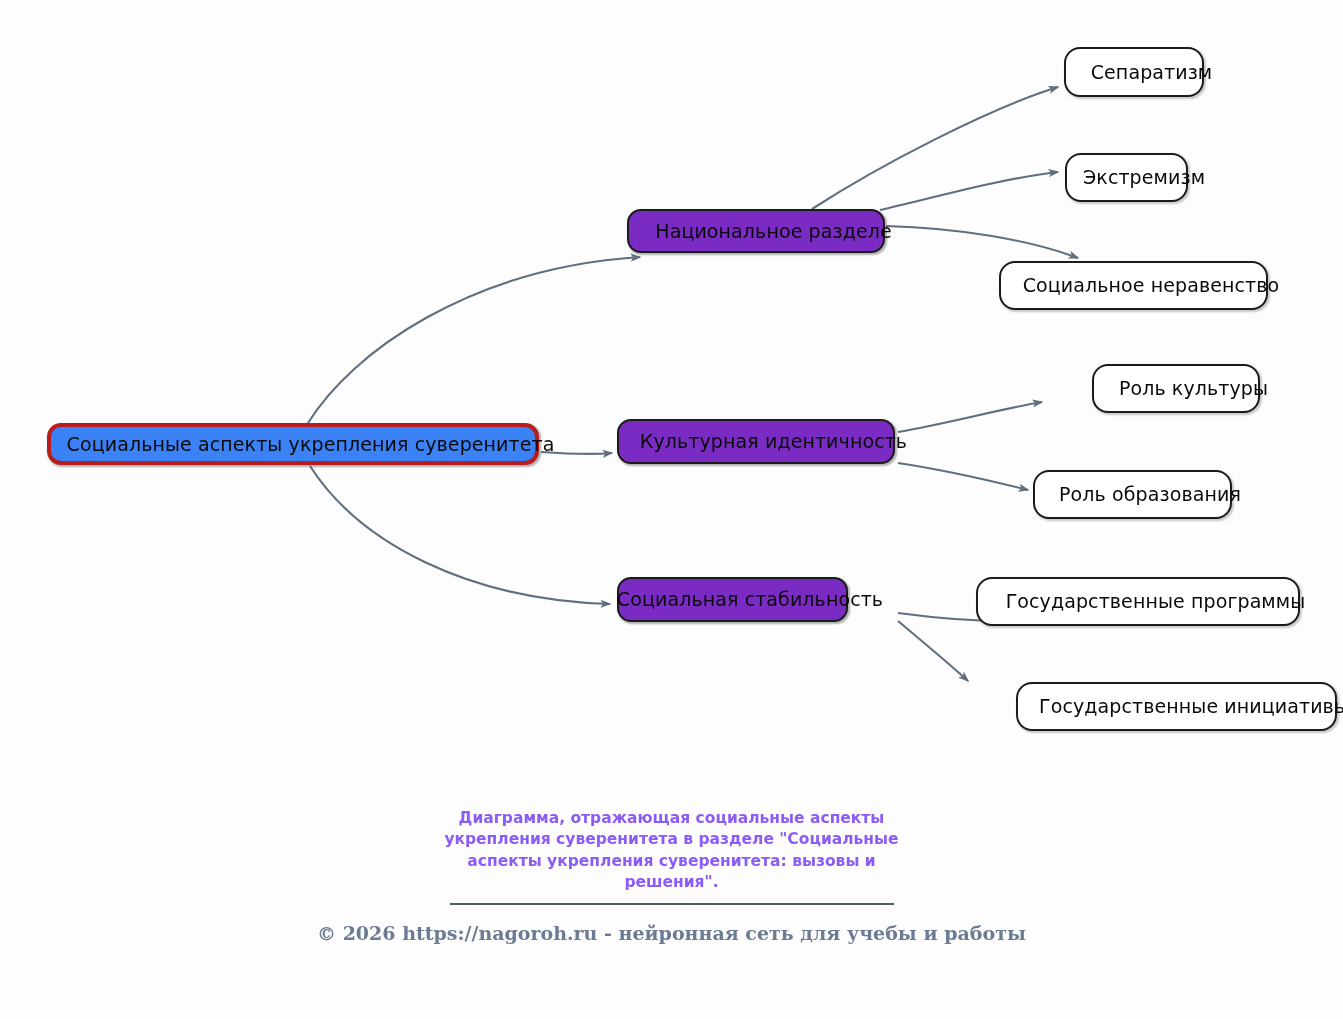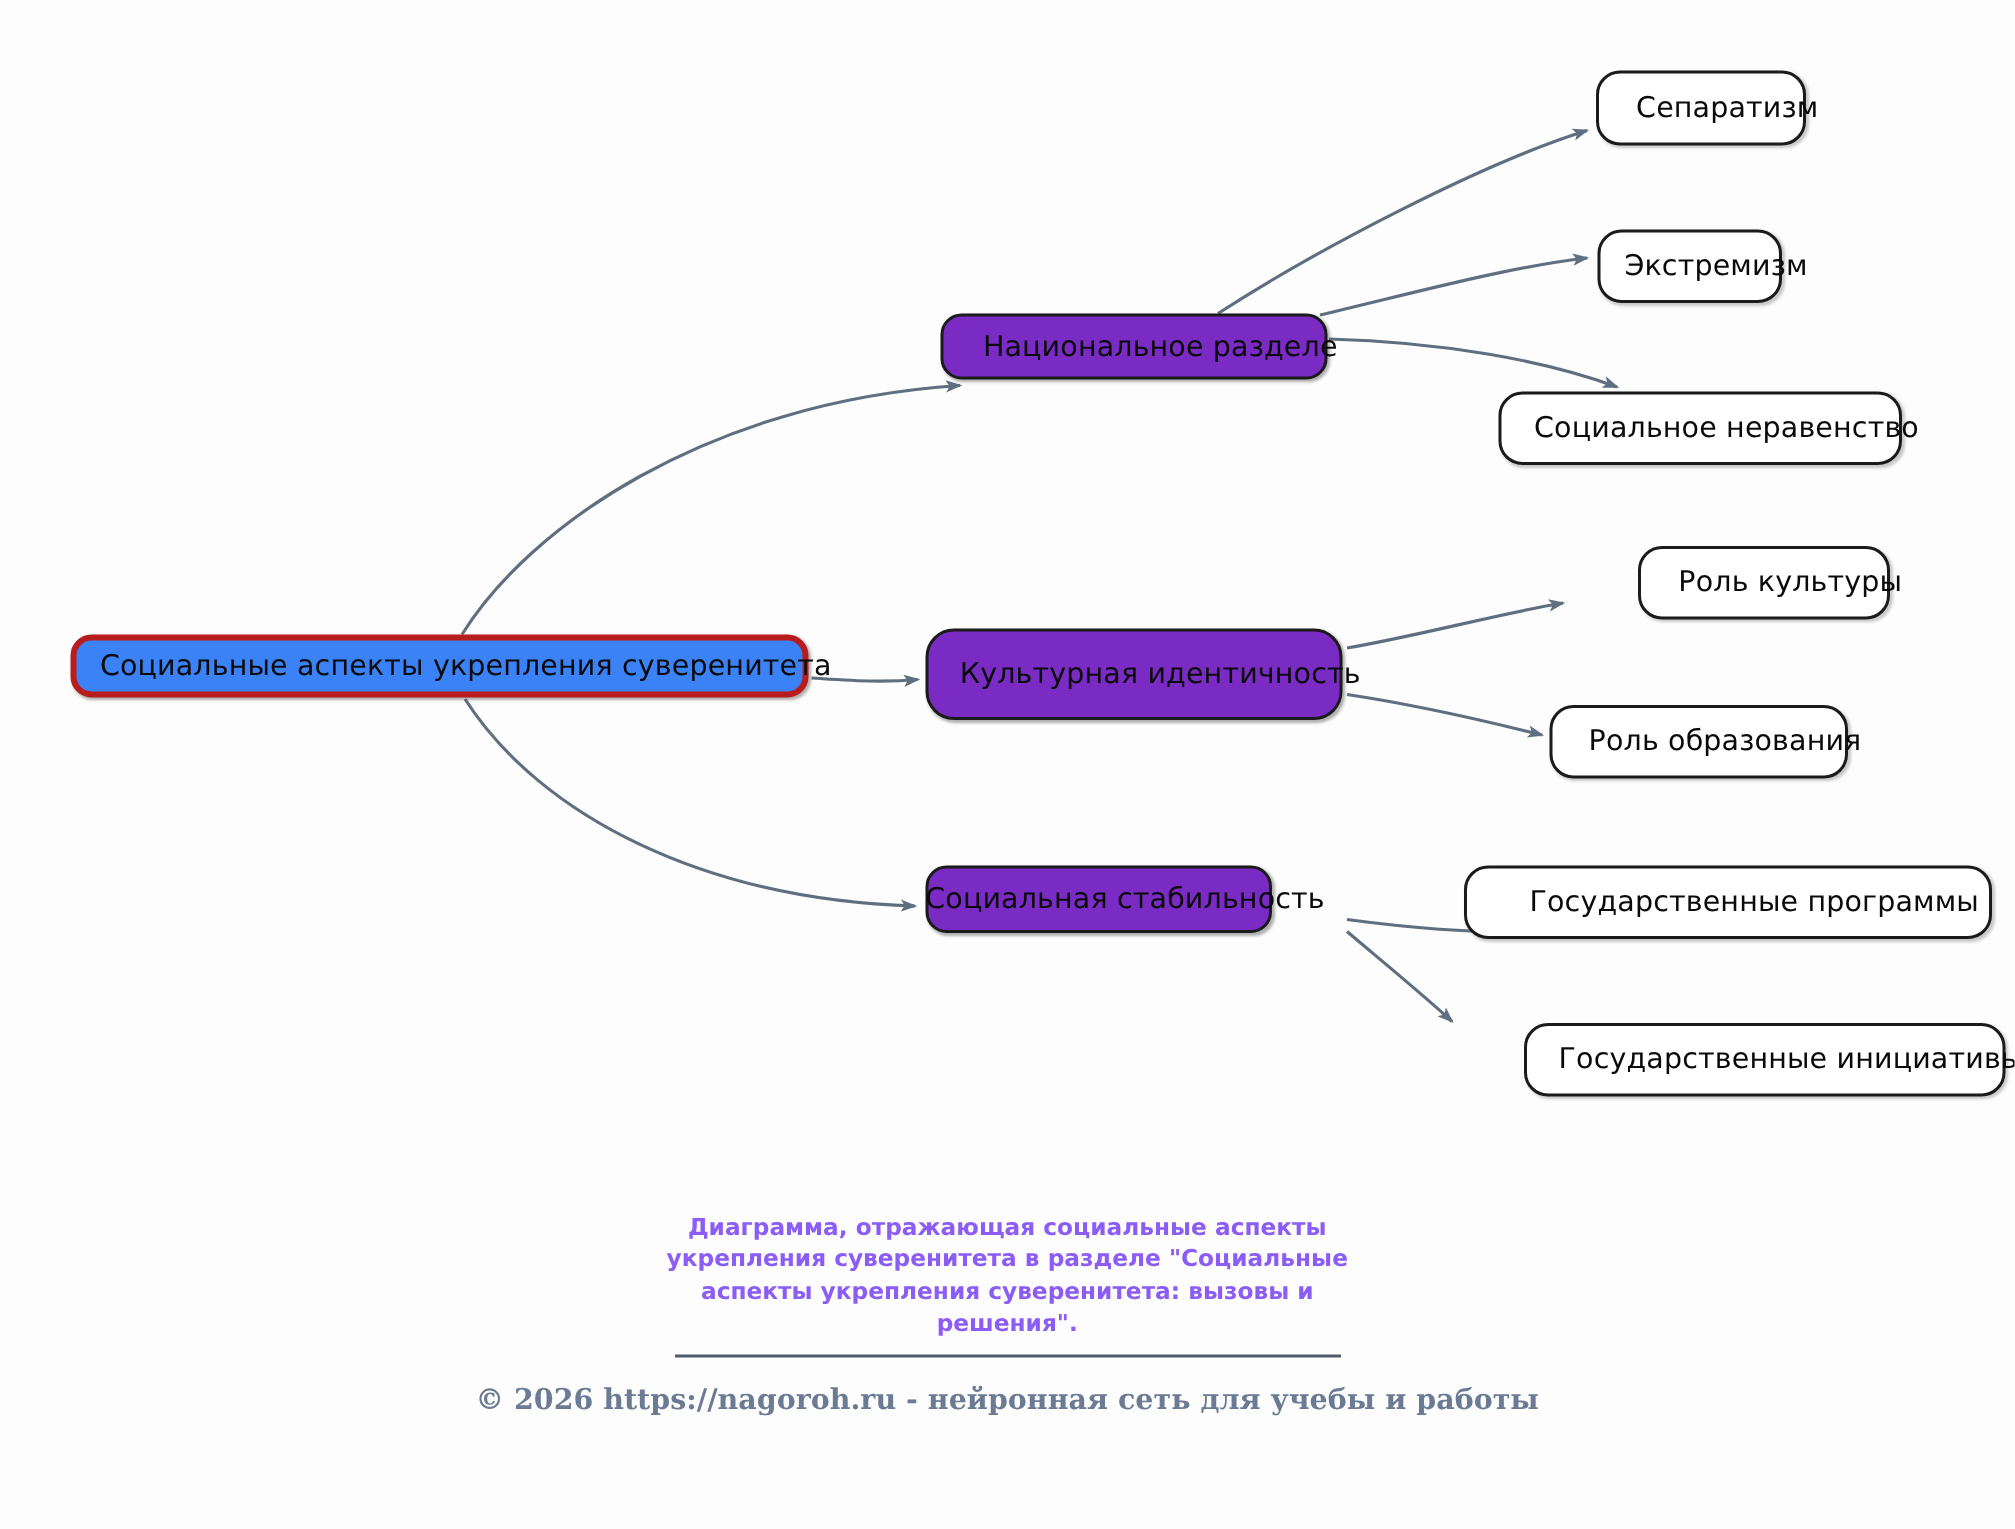--- a/index.html
+++ b/index.html
@@ -153,37 +153,37 @@
   </div>
 
   <div class="node node-leaf" style="left:1065px; top:153px; width:123px; height:49px;">
     <span>Экстремизм</span>
   </div>
 
   <div class="node node-leaf" style="left:999px; top:261px; width:269px; height:49px;">
     <span>Социальное неравенство</span>
   </div>
 
-  <div class="node node-branch" style="left:617px; top:419px; width:278px; height:61px;border-radius:19px;">
+  <div class="node node-branch" style="left:617px; top:419px; width:278px; height:45px;">
     <span>Культурная идентичность</span>
   </div>
 
   <div class="node node-leaf" style="left:1092px; top:364px; width:168px; height:49px;">
     <span>Роль культуры</span>
   </div>
 
   <div class="node node-leaf" style="left:1033px; top:470px; width:199px; height:49px;">
     <span>Роль образования</span>
   </div>
 
   <div class="node node-branch" style="left:617px; top:577px; width:231px; height:45px;">
     <span>Социальная стабильность</span>
   </div>
 
-  <div class="node node-leaf" style="left:976px; top:577px; width:352px; height:49px;">
+  <div class="node node-leaf" style="left:976px; top:577px; width:324px; height:49px;">
     <span>Государственные программы</span>
   </div>
 
   <div class="node node-leaf" style="left:973px; top:682px; width:321px; height:49px;margin-left:43px;">
     <span>Государственные инициативы</span>
   </div>
 
 </div>
 
 <div id="caption-block">

